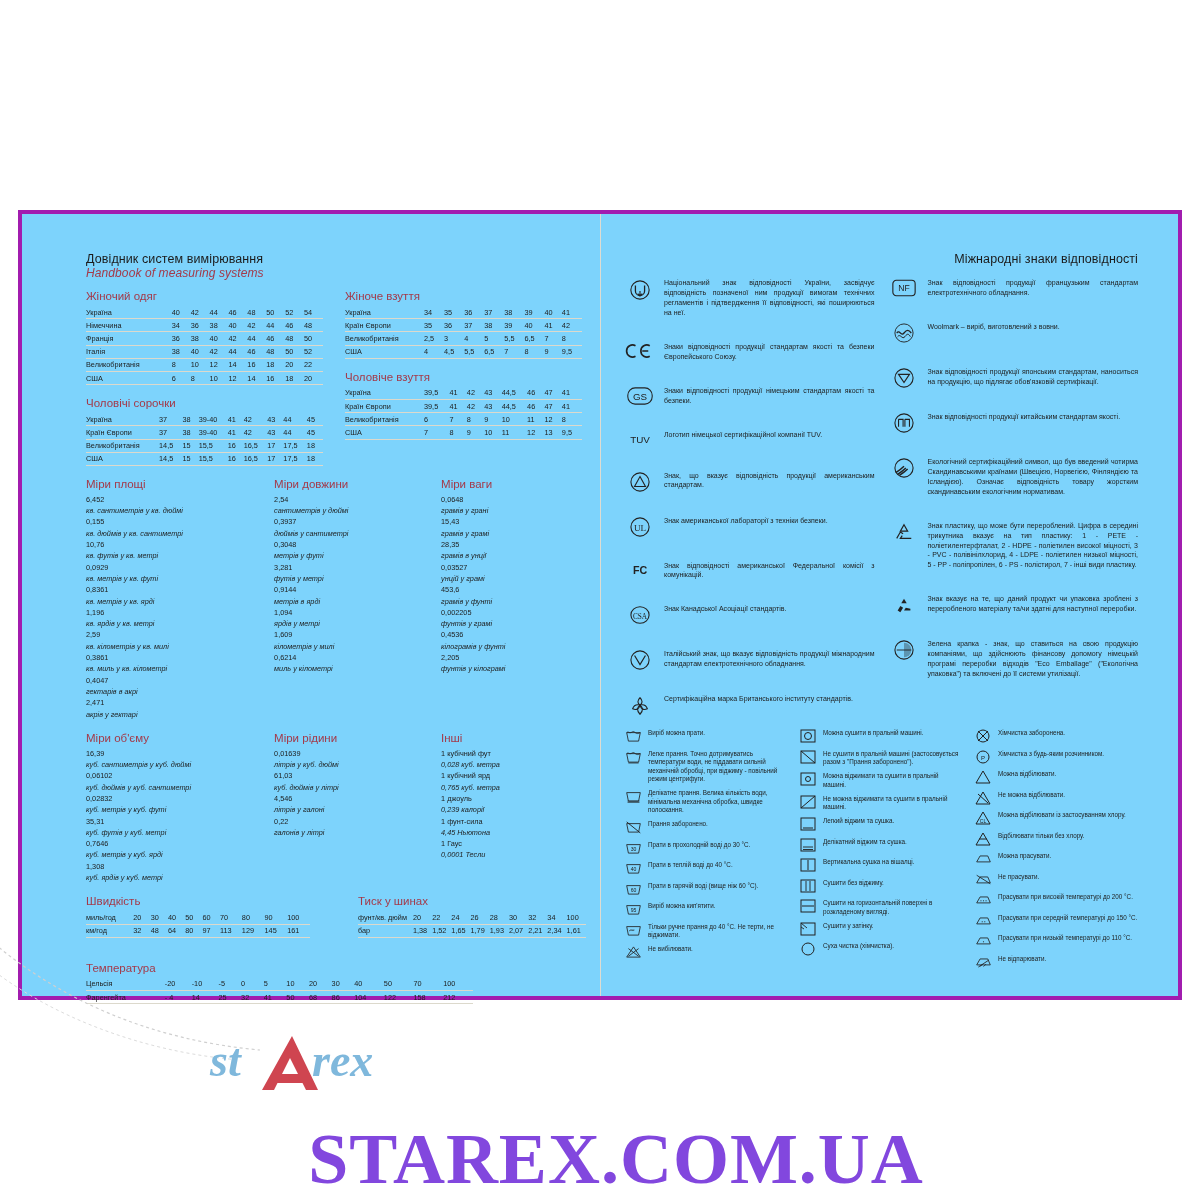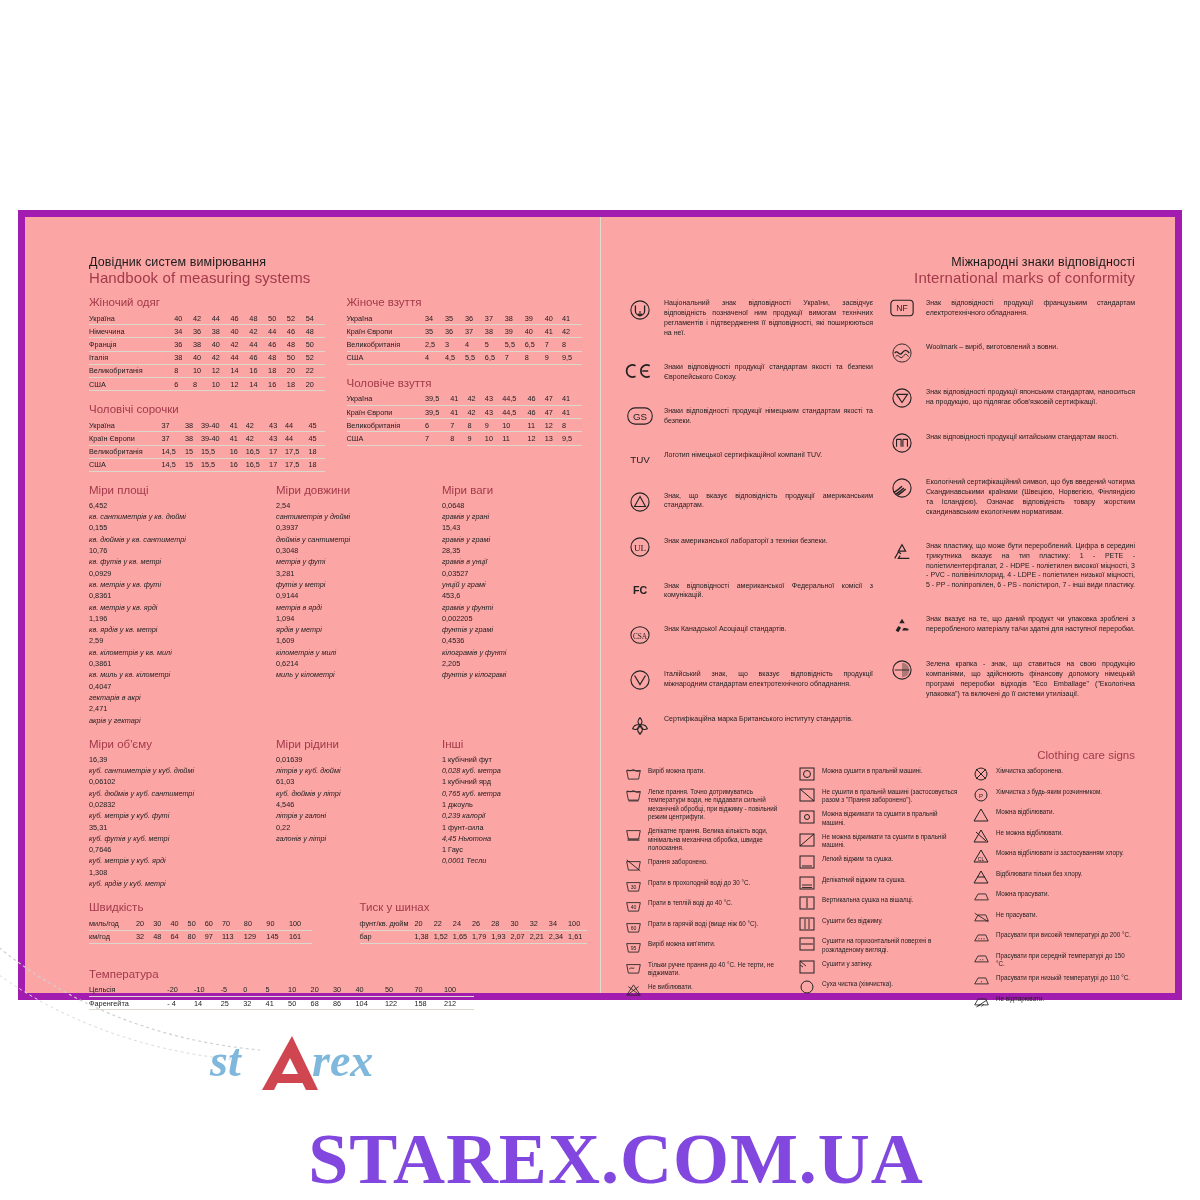--- a/index.html
+++ b/index.html
@@ -1,24 +1,24 @@
 <!DOCTYPE html>
 <html><head>
 <meta charset="utf-8">
 <style>
   html,body{margin:0;padding:0;background:#ffffff;}
   body{width:1200px;height:1200px;font-family:"Liberation Sans",sans-serif;position:relative;overflow:hidden;}
-  .page{position:absolute;left:18px;top:210px;width:1164px;height:790px;background:#fca5a5;border:7px solid #a21caf;box-sizing:border-box;}
+  .page{position:absolute;left:18px;top:210px;width:1164px;height:790px;background:#7dd3fc;border:4px solid #a21caf;box-sizing:border-box;}
   .spread{position:absolute;inset:0;display:flex;}
   .leaf{position:relative;box-sizing:border-box;}
   .leaf.left{width:50%;padding:38px 18px 10px 64px;}
   .leaf.right{width:50%;padding:38px 40px 10px 24px;border-left:1px solid #dedcd2;}
   .hdr{margin-bottom:10px;}
   .hdr .l1{font-size:12.5px;color:#1b1b1b;letter-spacing:.1px;}
-  .hdr .l2{font-size:15px;color:#a33a4a;letter-spacing:.1px;}
+  .hdr .l2{font-size:12px;color:#a33a4a;letter-spacing:.1px;font-style:italic;}
   .hdr.right-al{text-align:right;}
   h3.sec{font-size:11.5px;color:#a33a4a;font-weight:normal;margin:0 0 4px 0;}
   .cols2{display:flex;gap:22px;}
   .col{flex:1;min-width:0;}
   table.tbl{border-collapse:collapse;width:100%;margin-bottom:12px;}
   table.tbl td{font-size:7.3px;color:#1d1d1d;padding:1.6px 2px 1.6px 0;white-space:nowrap;}
   table.tbl tr{border-bottom:1px solid #dcd9cc;}
   table.tbl td.lbl{padding-right:6px;}
   table.tbl td.num{padding-right:5px;}
   .conv{font-size:7.3px;color:#1d1d1d;line-height:1.55;}
@@ -589,21 +589,20 @@
                 <td class="num">212</td>
               </tr>
           </tbody>
         </table>
       </div>
     </div>
 
     <div class="leaf right">
       <div class="hdr right-al">
         <div class="l1">Міжнародні знаки відповідності</div>
-        <div class="l2">International marks of conformity</div>
       </div>
 
       <div class="cols-conf">
 
         <div>
           <div class="conf-list">
 
             <div class="conf-row">
               <div class="conf-ico">
                 <svg width="22" height="22" viewBox="0 0 24 24">
@@ -793,21 +792,20 @@
                   </svg>
               </div>
               <div class="conf-txt">Зелена крапка - знак, що ставиться на свою продукцію компаніями, що здійснюють фінансову допомогу німецькій програмі переробки відходів "Eco Emballage" ("Екологічна упаковка") та включені до її системи утилізації.</div>
             </div>
 
           </div>
         </div>
       </div>
 
       <div class="care-title">
-        <div class="l2">Clothing care signs</div>
       </div>
 
       <div class="care-cols">
 
         <div class="care-col">
           <div class="care-row">
             <span class="care-ico">
                 <svg width="17" height="14" viewBox="0 0 20 16">
                   <path d="M2 4h16l-2 10H4z" fill="none" stroke="#222" stroke-width="1"></path>
                   <path d="M2 4c2-2 3 1 5 0s3-2 5 0 4 1 6-0" fill="none" stroke="#222" stroke-width=".9"></path>

